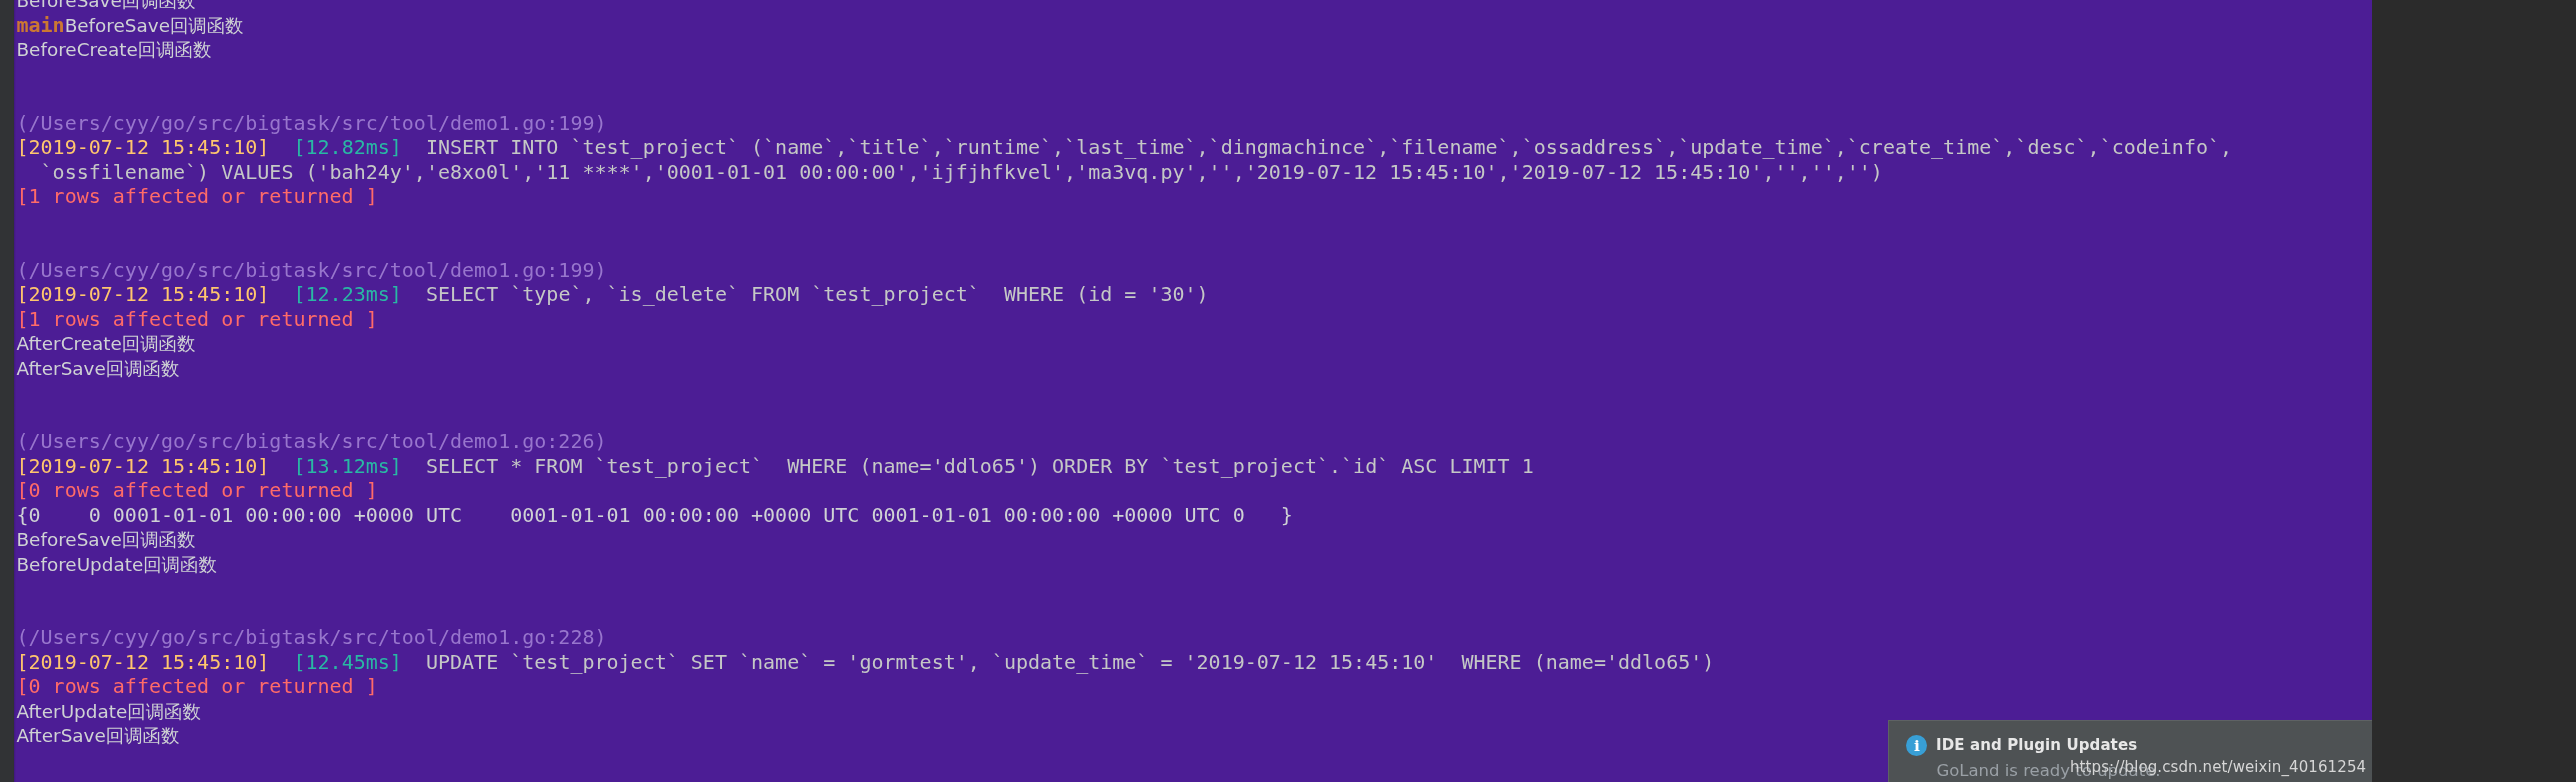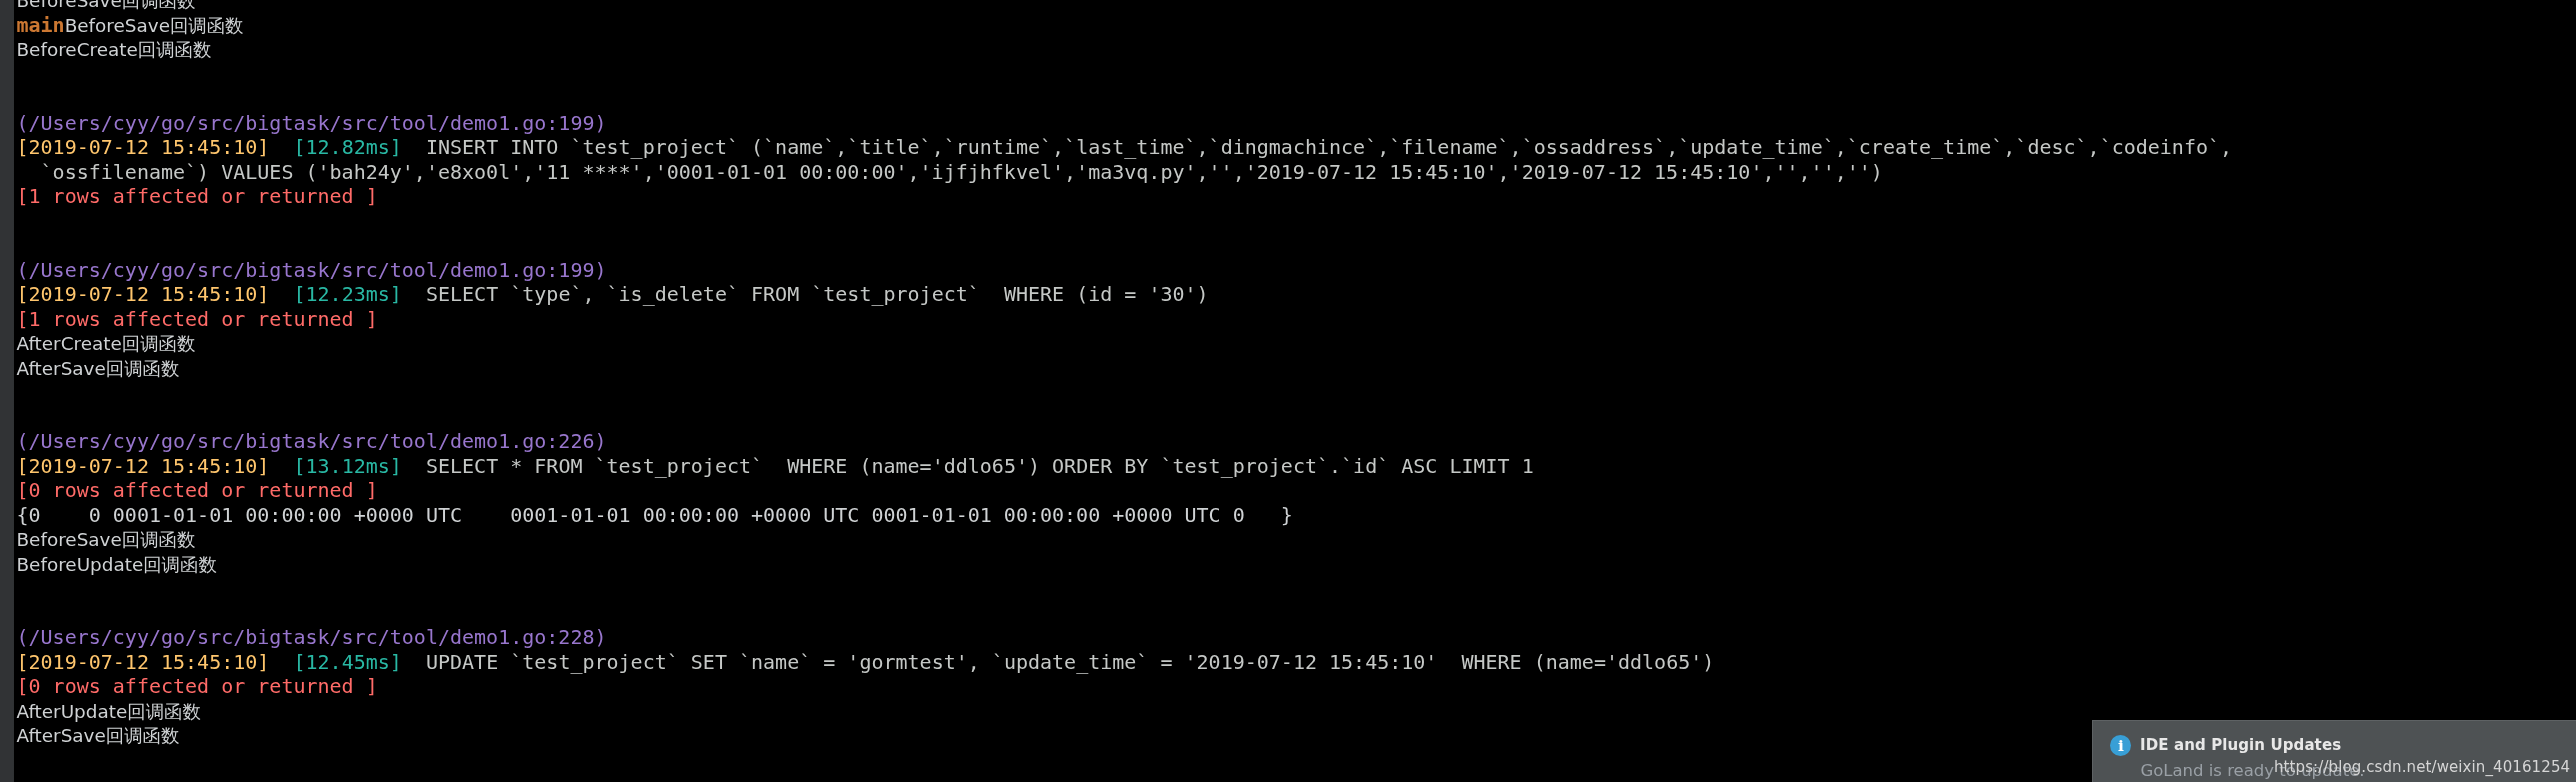--- a/index.html
+++ b/index.html
@@ -9,23 +9,23 @@
   }
   body {
     width: 2576px;
     height: 782px;
     overflow: hidden;
     font-family: "DejaVu Sans Mono", monospace;
   }
 
   #console {
     position: relative;
-    width: 2576px;
+    width: 2372px;
     height: 782px;
-    background: #000000;
+    background: #4c1d95;
     overflow: hidden;
   }
 
   
   .gutter {
     position: absolute;
     left: 0;
     top: 0;
     width: 12.6px;
     height: 782px;

